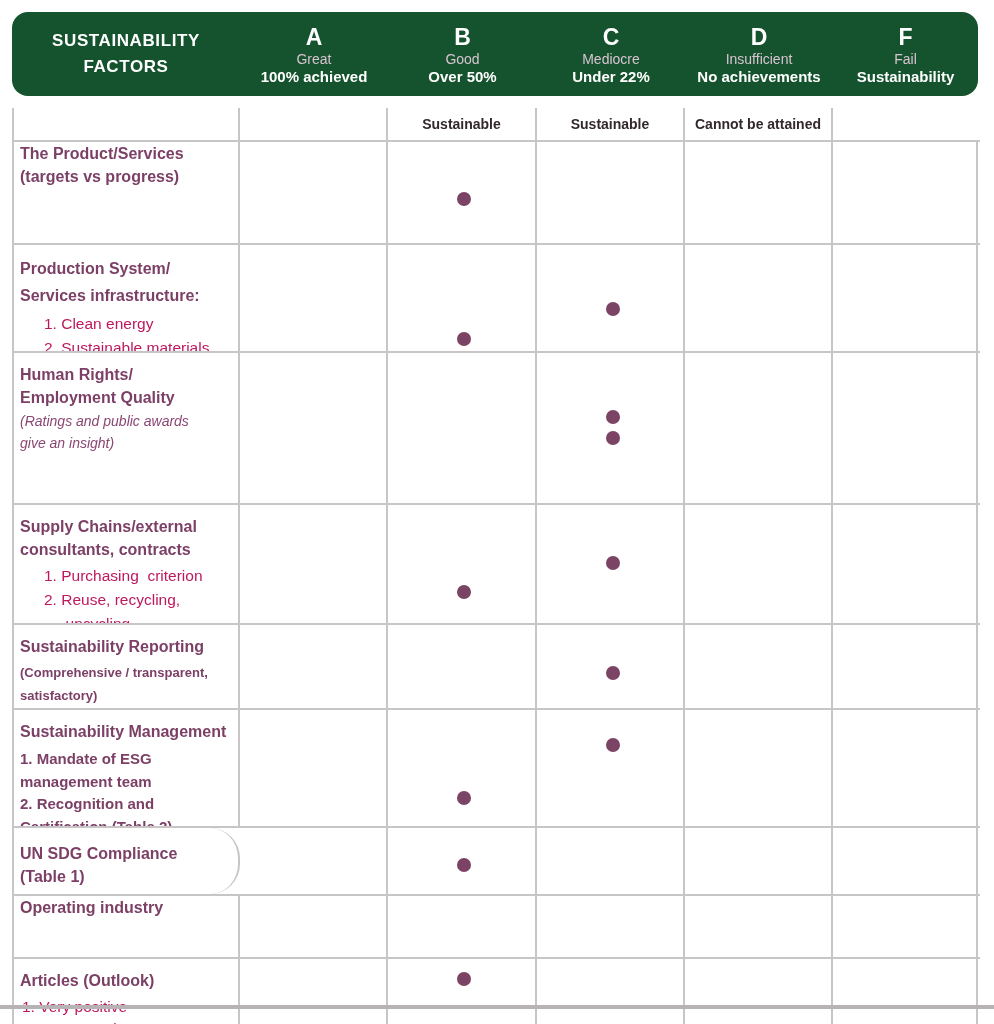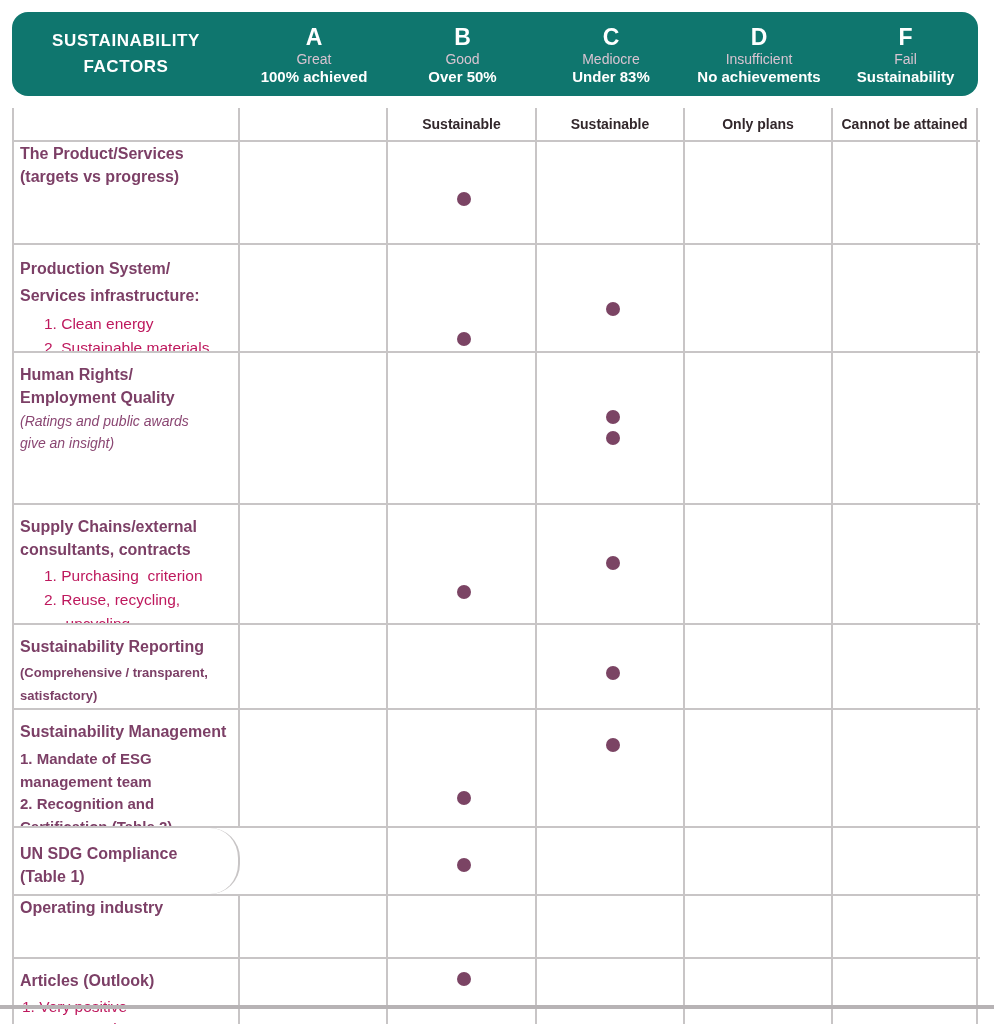--- a/index.html
+++ b/index.html
@@ -3,21 +3,21 @@
 <meta charset="utf-8">
 <style>
   html,body{margin:0;padding:0;}
   body{
     width:994px;height:1024px;position:relative;background:#ffffff;
     font-family:"Liberation Sans",sans-serif;overflow:hidden;
   }
   
   .banner{
     position:absolute;left:12px;top:12px;width:966px;height:84px;
-    background:#0f766e;border-radius:16px;
+    background:#14532d;border-radius:16px;
     display:grid;grid-template-columns:228px 148px 149px 148px 148px 145px;
   }
   .banner-title{
     display:flex;align-items:center;justify-content:center;text-align:center;
     color:#ffffff;font-weight:bold;font-size:17px;letter-spacing:.6px;
     white-space:pre-line;line-height:1.55;
   }
   .grade-col{display:flex;flex-direction:column;align-items:center;justify-content:center;gap:3px;padding-top:2px;}
   .grade-letter{font-size:23px;font-weight:bold;color:#ffffff;line-height:1;}
   .grade-name{font-size:14px;color:#D9C4D1;line-height:1;}
@@ -82,42 +82,41 @@
     <div class="grade-criteria">100% achieved</div>
   </div>
   <div class="grade-col">
     <div class="grade-letter">B</div>
     <div class="grade-name">Good</div>
     <div class="grade-criteria">Over 50%</div>
   </div>
   <div class="grade-col">
     <div class="grade-letter">C</div>
     <div class="grade-name">Mediocre</div>
-    <div class="grade-criteria">Under 83%</div>
+    <div class="grade-criteria">Under 22%</div>
   </div>
   <div class="grade-col">
     <div class="grade-letter">D</div>
     <div class="grade-name">Insufficient</div>
     <div class="grade-criteria">No achievements</div>
   </div>
   <div class="grade-col">
     <div class="grade-letter">F</div>
     <div class="grade-name">Fail</div>
     <div class="grade-criteria">Sustainability</div>
   </div>
 </div>
 
 <div class="tbl">
 
   <div class="row sub">
     <div class="cell"></div>
     <div class="cell out"></div>
     <div class="cell out">Sustainable</div>
     <div class="cell out">Sustainable</div>
-    <div class="cell out">Only plans</div>
     <div class="cell out">Cannot be attained</div>
   </div>
 
   <div class="row r1">
     <div class="cell factor">
       <div class="f-title">The Product/Services
 (targets vs progress)</div>
     </div>
     <div class="cell"></div>
     <div class="cell"></div>

